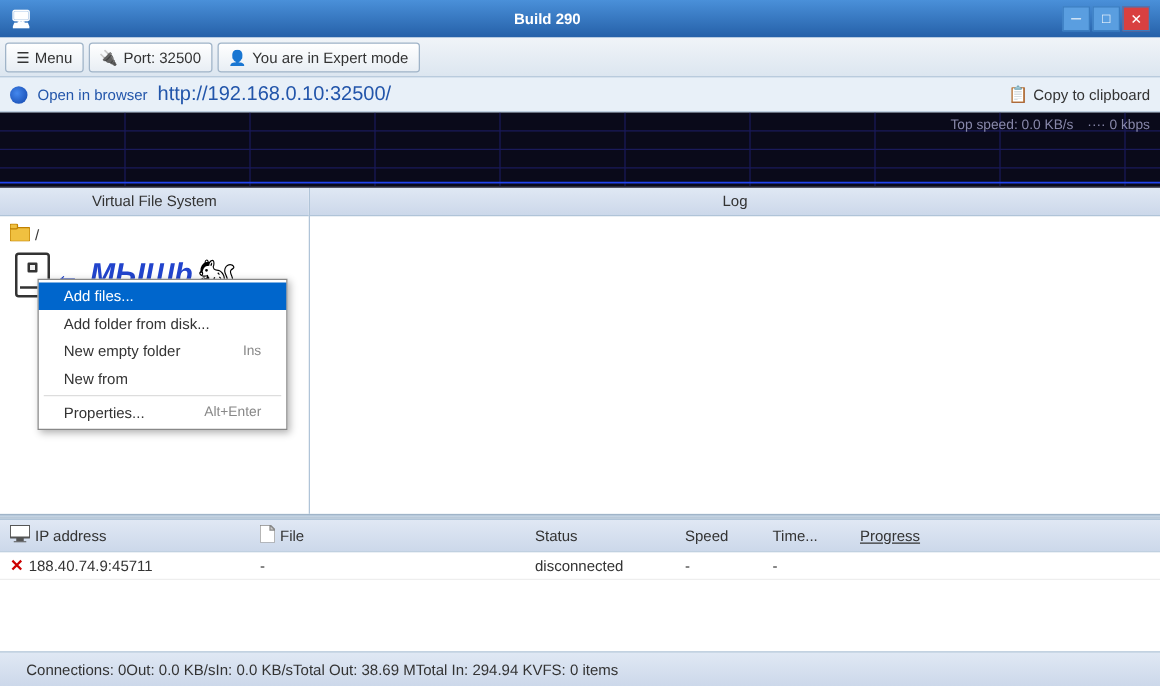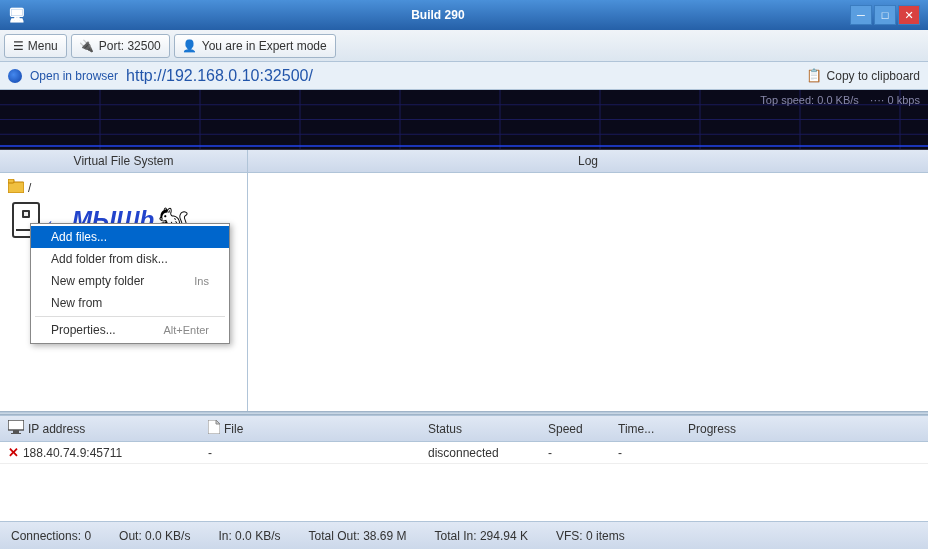--- a/index.html
+++ b/index.html
@@ -244,21 +244,21 @@
       color: #333;
       display: flex;
       align-items: center;
       gap: 4px;
     }
     .conn-col-ip { width: 200px; }
     .conn-col-file { width: 220px; }
     .conn-col-status { width: 120px; }
     .conn-col-speed { width: 70px; }
     .conn-col-time { width: 70px; }
-    .conn-col-progress { flex: 1; }
+    .conn-col-progress { flex: 1; text-decoration: underline; }
 
     #conn-rows {
       background: white;
       min-height: 80px;
     }
     .conn-row {
       height: 22px;
       display: flex;
       align-items: center;
       padding: 0 8px;
@@ -269,22 +269,22 @@
     .conn-row .conn-col-status { color: #333; }
     .x-icon { color: #cc0000; font-size: 13px; font-weight: bold; }
 
     
     #status-bar {
       height: 28px;
       background: linear-gradient(to bottom, #e0e8f4, #ccd8ea);
       border-top: 1px solid #b0c4d8;
       display: flex;
       align-items: center;
-      padding: 0 11px;
-      gap: 28px;
+      padding: 0 21px;
+      gap: 0;
       font-size: 12px;
       color: #333;
     }
 
     
     #mascot-area {
       display: flex;
       align-items: center;
       padding: 4px 8px;
       gap: 4px;

